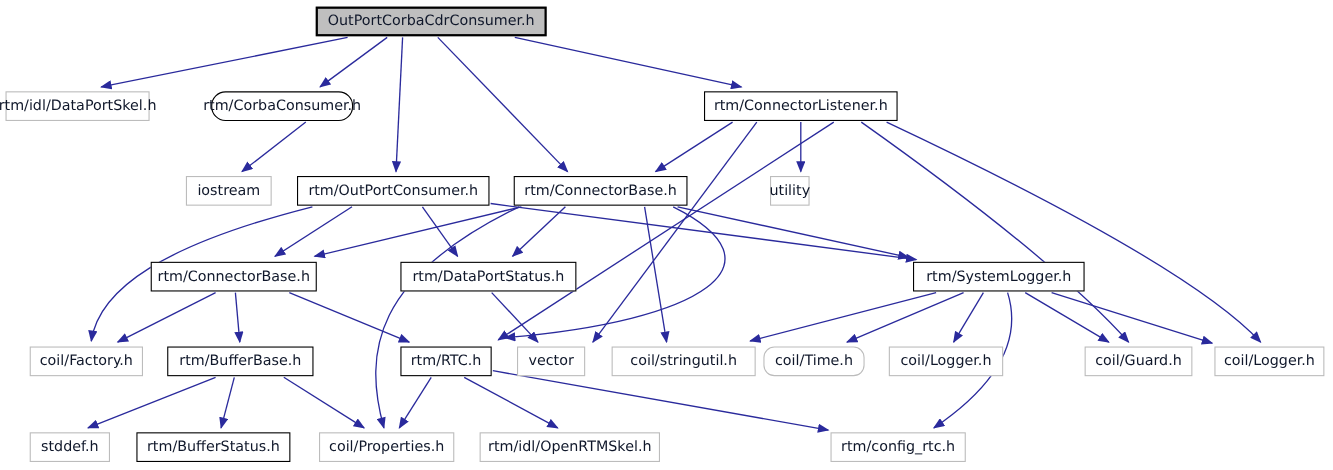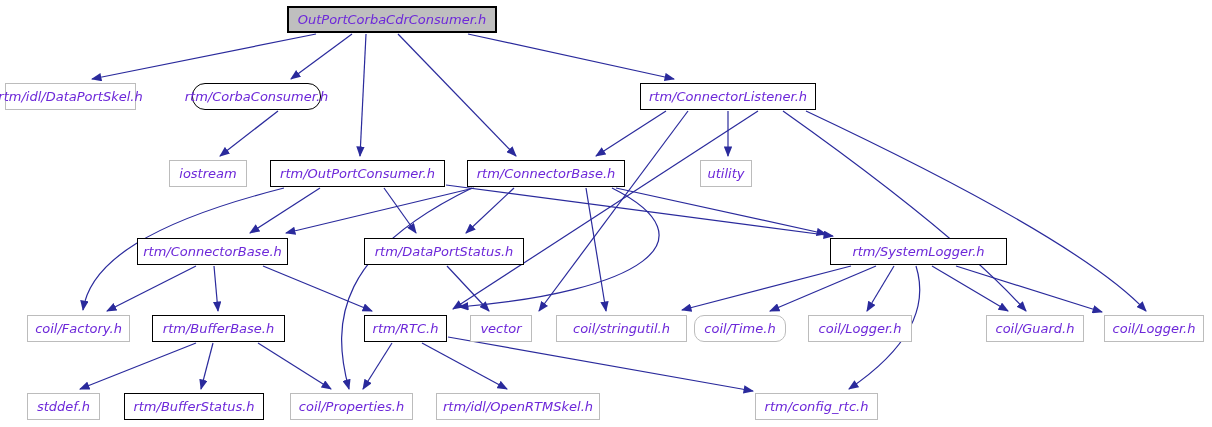--- a/index.html
+++ b/index.html
@@ -11,25 +11,24 @@
     overflow:hidden;
   }
   #edge-svg{position:absolute;left:0;top:0;}
   .edge{fill:none;stroke:var(--edge-color,#2a2a9c);stroke-width:1.2px;}
   #arrowhead path{fill:var(--edge-color,#2a2a9c);}
   .node{
     position:absolute;
     display:flex;align-items:center;justify-content:center;
     box-sizing:border-box;
     background:#ffffff;
-    color:#6d28d9;
+    color:#0f172a;
     font-size:13px;
     white-space:nowrap;
     z-index:2;
-    font-style:italic;
   }
   .node.internal{border:1px solid #000000;}
   .node.leaf{border:1px solid var(--leaf-border,#bcbcbc);}
   .node.root{border:2px solid #000000;background:var(--root-fill,#bfbfbf);}
 </style>
 </head>
 <body>
 
 <div id="canvas">
   <svg id="edge-svg" width="1212" height="427">
@@ -80,24 +79,24 @@
       </g>
   </svg>
   <div id="node-layer">
       <div class="node root" style="left: 287px; top: 6px; width: 210px; height: 27px;">OutPortCorbaCdrConsumer.h</div>
       <div class="node leaf" style="left: 5px; top: 83px; width: 131px; height: 27px;">rtm/idl/DataPortSkel.h</div>
       <div class="node internal" style="left: 192px; top: 83px; width: 129px; height: 27px; border-radius: 13px;">rtm/CorbaConsumer.h</div>
       <div class="node internal" style="left: 640px; top: 83px; width: 176px; height: 27px;">rtm/ConnectorListener.h</div>
       <div class="node leaf" style="left: 169px; top: 160px; width: 78px; height: 27px;">iostream</div>
       <div class="node internal" style="left: 270px; top: 160px; width: 175px; height: 27px;">rtm/OutPortConsumer.h</div>
       <div class="node internal" style="left: 467px; top: 160px; width: 158px; height: 27px;">rtm/ConnectorBase.h</div>
-      <div class="node leaf" style="left: 700px; top: 160px; width: 52px; height: 27px;">utility</div>
+      <div class="node leaf" style="left: 700px; top: 160px; width: 36px; height: 27px;">utility</div>
       <div class="node internal" style="left: 137px; top: 238px; width: 151px; height: 27px;">rtm/ConnectorBase.h</div>
       <div class="node internal" style="left: 364px; top: 238px; width: 160px; height: 27px;">rtm/DataPortStatus.h</div>
-      <div class="node internal" style="left: 830px; top: 238px; width: 177px; height: 27px;">rtm/SystemLogger.h</div>
+      <div class="node internal" style="left: 830px; top: 238px; width: 156px; height: 27px;">rtm/SystemLogger.h</div>
       <div class="node leaf" style="left: 27px; top: 315px; width: 103px; height: 27px;">coil/Factory.h</div>
       <div class="node internal" style="left: 152px; top: 315px; width: 133px; height: 27px;">rtm/BufferBase.h</div>
       <div class="node internal" style="left: 364px; top: 315px; width: 83px; height: 27px;">rtm/RTC.h</div>
       <div class="node leaf" style="left: 470px; top: 315px; width: 62px; height: 27px;">vector</div>
       <div class="node leaf" style="left: 556px; top: 315px; width: 131px; height: 27px;">coil/stringutil.h</div>
       <div class="node leaf" style="left: 694px; top: 315px; width: 92px; height: 27px; border-radius: 10px;">coil/Time.h</div>
       <div class="node leaf" style="left: 808px; top: 315px; width: 104px; height: 27px;">coil/Logger.h</div>
       <div class="node leaf" style="left: 986px; top: 315px; width: 98px; height: 27px; text-align: right;">coil/Guard.h</div>
       <div class="node leaf" style="left: 1104px; top: 315px; width: 100px; height: 27px;">coil/Logger.h</div>
       <div class="node leaf" style="left: 27px; top: 393px; width: 73px; height: 27px;">stddef.h</div>

